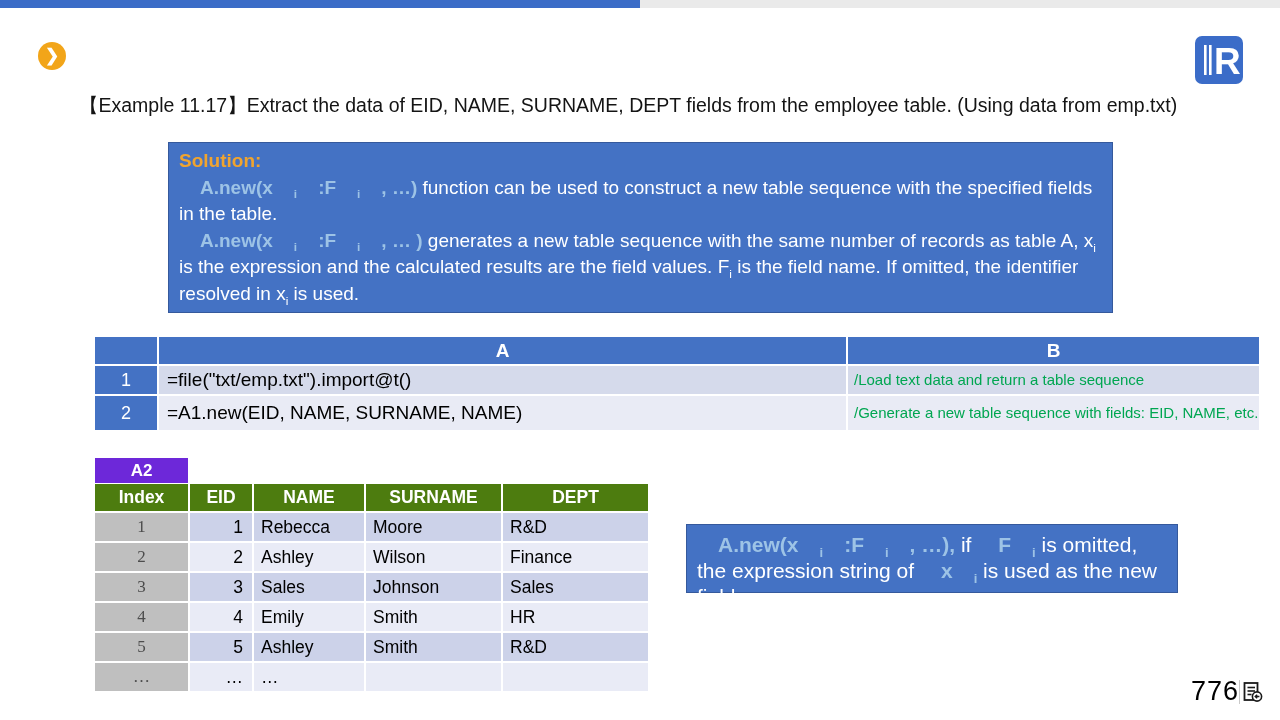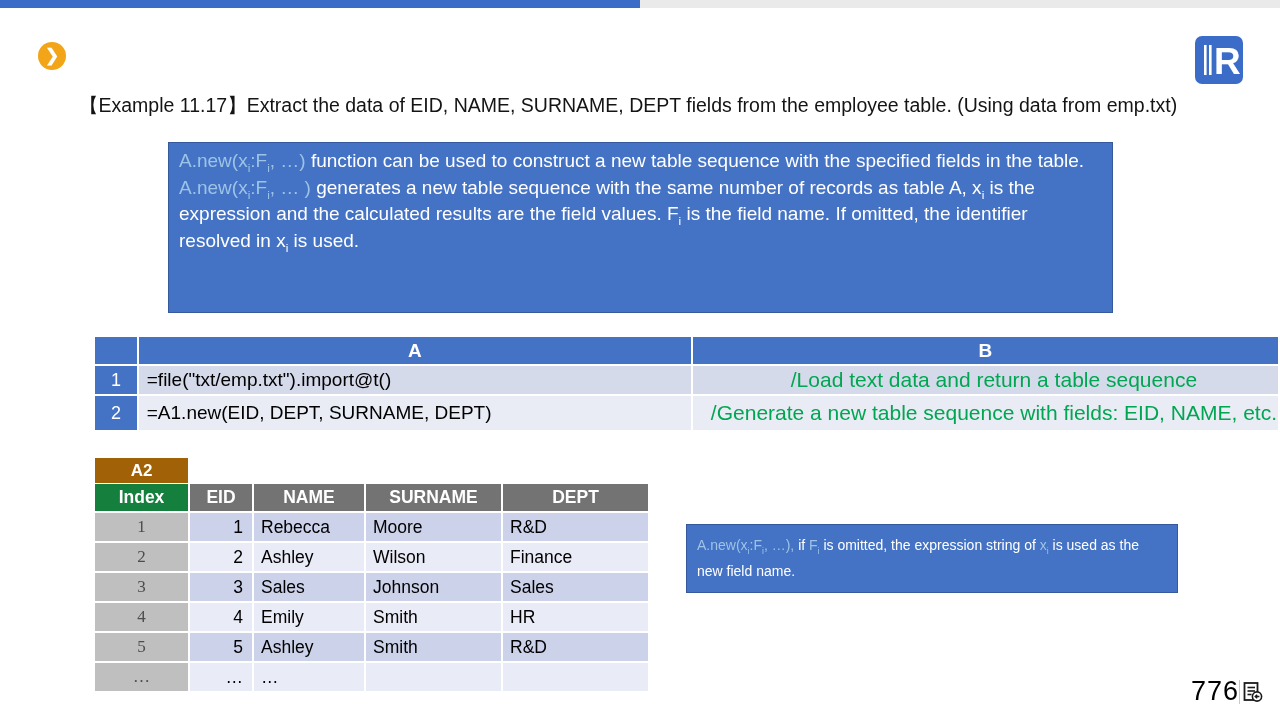--- a/index.html
+++ b/index.html
@@ -21,50 +21,50 @@
 
   
   .example-line{position:absolute;left:79px;top:92px;width:1150px;font-size:19.5px;color:#141414;}
 
   
   .solution-box{position:absolute;left:168px;top:142px;width:945px;height:171px;
     background:#4472C4;border:1px solid #35599C;box-sizing:border-box;
     padding:5px 12px 6px 10px;color:#fff;font-size:19px;line-height:26.5px;}
   .solution-title{color:#F0A42F;font-weight:700;}
   .solution-box p{margin:0;}
-  .seg-hl{color:#9DC3E6;font-weight:400;}
+  .seg-hl{color:#9DC3E6;font-weight:700;margin-left:21px;}
   sub{font-size:0.62em;line-height:0;}
 
   
   .code-grid{position:absolute;left:93px;top:335px;border-collapse:separate;border-spacing:2px;table-layout:fixed;}
   .code-grid td,.code-grid th{margin:0;overflow:hidden;white-space:nowrap;}
   .cg-hdr{background:#4472C4;color:#fff;font-weight:700;font-size:19px;text-align:center;}
   .cg-num{background:#4472C4;color:#fff;font-size:18px;text-align:center;}
   .cg-a{font-size:19px;color:#000;text-align:left;padding-left:8px;}
-  .cg-b{color:#00A651;font-size:21px;text-align:center;padding-left:18px;white-space:normal;line-height:1.12;}
+  .cg-b{color:#00A651;font-size:15px;text-align:left;padding-left:6px;white-space:normal;line-height:1.12;}
   .cg-odd{background:#D5DAEB;}
   .cg-even{background:#E9EBF5;}
 
   
-  .a2-tab{position:absolute;left:95px;top:458px;width:93px;height:25px;background:#a16207;
+  .a2-tab{position:absolute;left:95px;top:458px;width:93px;height:25px;background:#6d28d9;
     color:#fff;font-weight:700;font-size:17px;text-align:center;line-height:25px;}
   .result-table{position:absolute;left:93px;top:482px;border-collapse:separate;border-spacing:2px;table-layout:fixed;}
-  .rt-hdr{background:#737373;color:#fff;font-weight:700;font-size:17.5px;text-align:center;height:25px;margin-left:36px;}
-  .rt-hdr-index{background:#15803d;color:#fff;font-weight:700;font-size:17.5px;text-align:center;height:25px;}
+  .rt-hdr{background:#4d7c0f;color:#fff;font-weight:700;font-size:17.5px;text-align:center;height:25px;margin-left:36px;}
+  .rt-hdr-index{background:#4d7c0f;color:#fff;font-weight:700;font-size:17.5px;text-align:center;height:25px;}
   .rt-idx{background:#BFBFBF;color:#4D4D4D;font-family:"Liberation Serif",serif;font-size:17px;text-align:center;}
   .rt-eid{text-align:right;padding-right:9px;font-size:17.5px;color:#000;}
   .rt-txt{text-align:left;padding-left:7px;font-size:17.5px;color:#000;}
   .r-odd{background:#CCD2E9;}
   .r-even{background:#E9EBF6;}
   .result-table td{height:26px;overflow:hidden;white-space:nowrap;}
 
   
   .note-box{position:absolute;left:686px;top:524px;width:492px;height:69px;
     background:#4472C4;border:1px solid #35599C;box-sizing:border-box;
-    padding:7px 10px;color:#fff;font-size:14px;line-height:26px;}
+    padding:7px 10px;color:#fff;font-size:21px;line-height:26px;}
 
   
   .footer{position:absolute;right:16px;bottom:13px;display:flex;align-items:center;}
   .page-number{font-size:27px;color:#000;letter-spacing:1px;}
   .footer-divider{width:1px;height:24px;background:#C9C9C9;}
 </style>
 </head>
 <body>
 
 <div class="slide">
@@ -77,20 +77,21 @@
     <rect x="9" y="9" width="2.6" height="30" fill="#fff"></rect>
     <rect x="14" y="9" width="2.6" height="30" fill="#fff"></rect>
     <text x="19" y="38" font-family="Liberation Sans, sans-serif" font-size="37" font-weight="bold" fill="#fff">R</text>
   </svg>
 
   <div class="bullet">❯</div>
 
   <div class="example-line">【Example 11.17】Extract the data of EID, NAME, SURNAME, DEPT fields from the employee table. (Using data from emp.txt)</div>
 
   <div class="solution-box">
+    <p><span class="solution-title">Solution:</span></p>
     <p><span class="seg-hl">A.new(x</span><sub class="seg-hl">i</sub><span class="seg-hl">:F</span><sub class="seg-hl">i</sub><span class="seg-hl">, …)</span><span> function can be used to construct a new table sequence with the specified fields in the table.</span></p>
     <p><span class="seg-hl">A.new(x</span><sub class="seg-hl">i</sub><span class="seg-hl">:F</span><sub class="seg-hl">i</sub><span class="seg-hl">, … )</span><span> generates a new table sequence with the same number of records as table A,  x</span><sub>i</sub><span> is the expression and the calculated results are the field values. F</span><sub>i</sub><span> is the field name. If omitted, the identifier resolved in x</span><sub>i</sub><span> is used.</span></p>
   </div>
 
   <table class="code-grid">
     <colgroup>
         <col style="width:62px">
         <col style="width:687px">
         <col style="width:326px">
       </colgroup>
@@ -102,21 +103,21 @@
     </tr>
     </tbody>
       <tbody>
         <tr style="height: 28px;">
           <td class="cg-num">1</td>
           <td class="cg-a cg-odd">=file("txt/emp.txt").import@t()</td>
           <td class="cg-b cg-odd">/Load text data and return a table sequence</td>
         </tr>
         <tr style="height: 34px;">
           <td class="cg-num">2</td>
-          <td class="cg-a cg-even">=A1.new(EID, DEPT, SURNAME, DEPT)</td>
+          <td class="cg-a cg-even">=A1.new(EID, NAME, SURNAME, NAME)</td>
           <td class="cg-b cg-even">/Generate a new table sequence with fields: EID, NAME, etc.</td>
         </tr>
       </tbody>
   </table>
 
   <div class="a2-tab">A2</div>
 
   <table class="result-table">
     <colgroup>
         <col style="width:93px">

